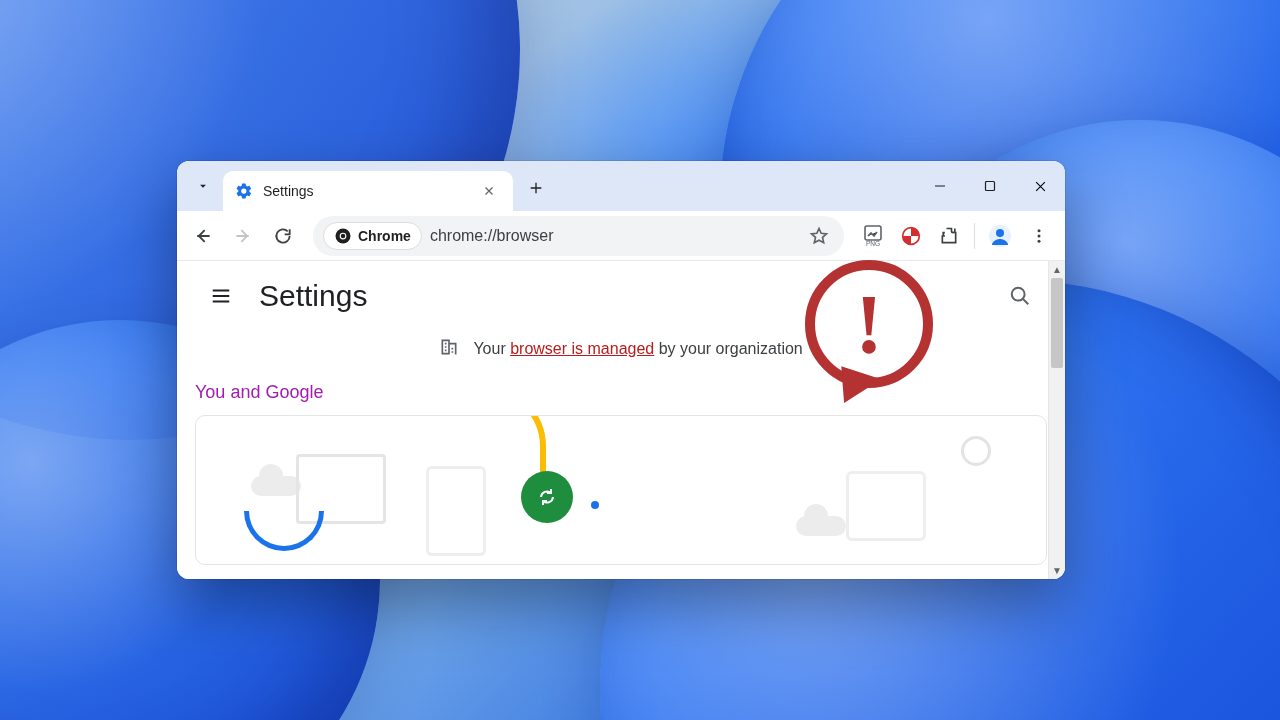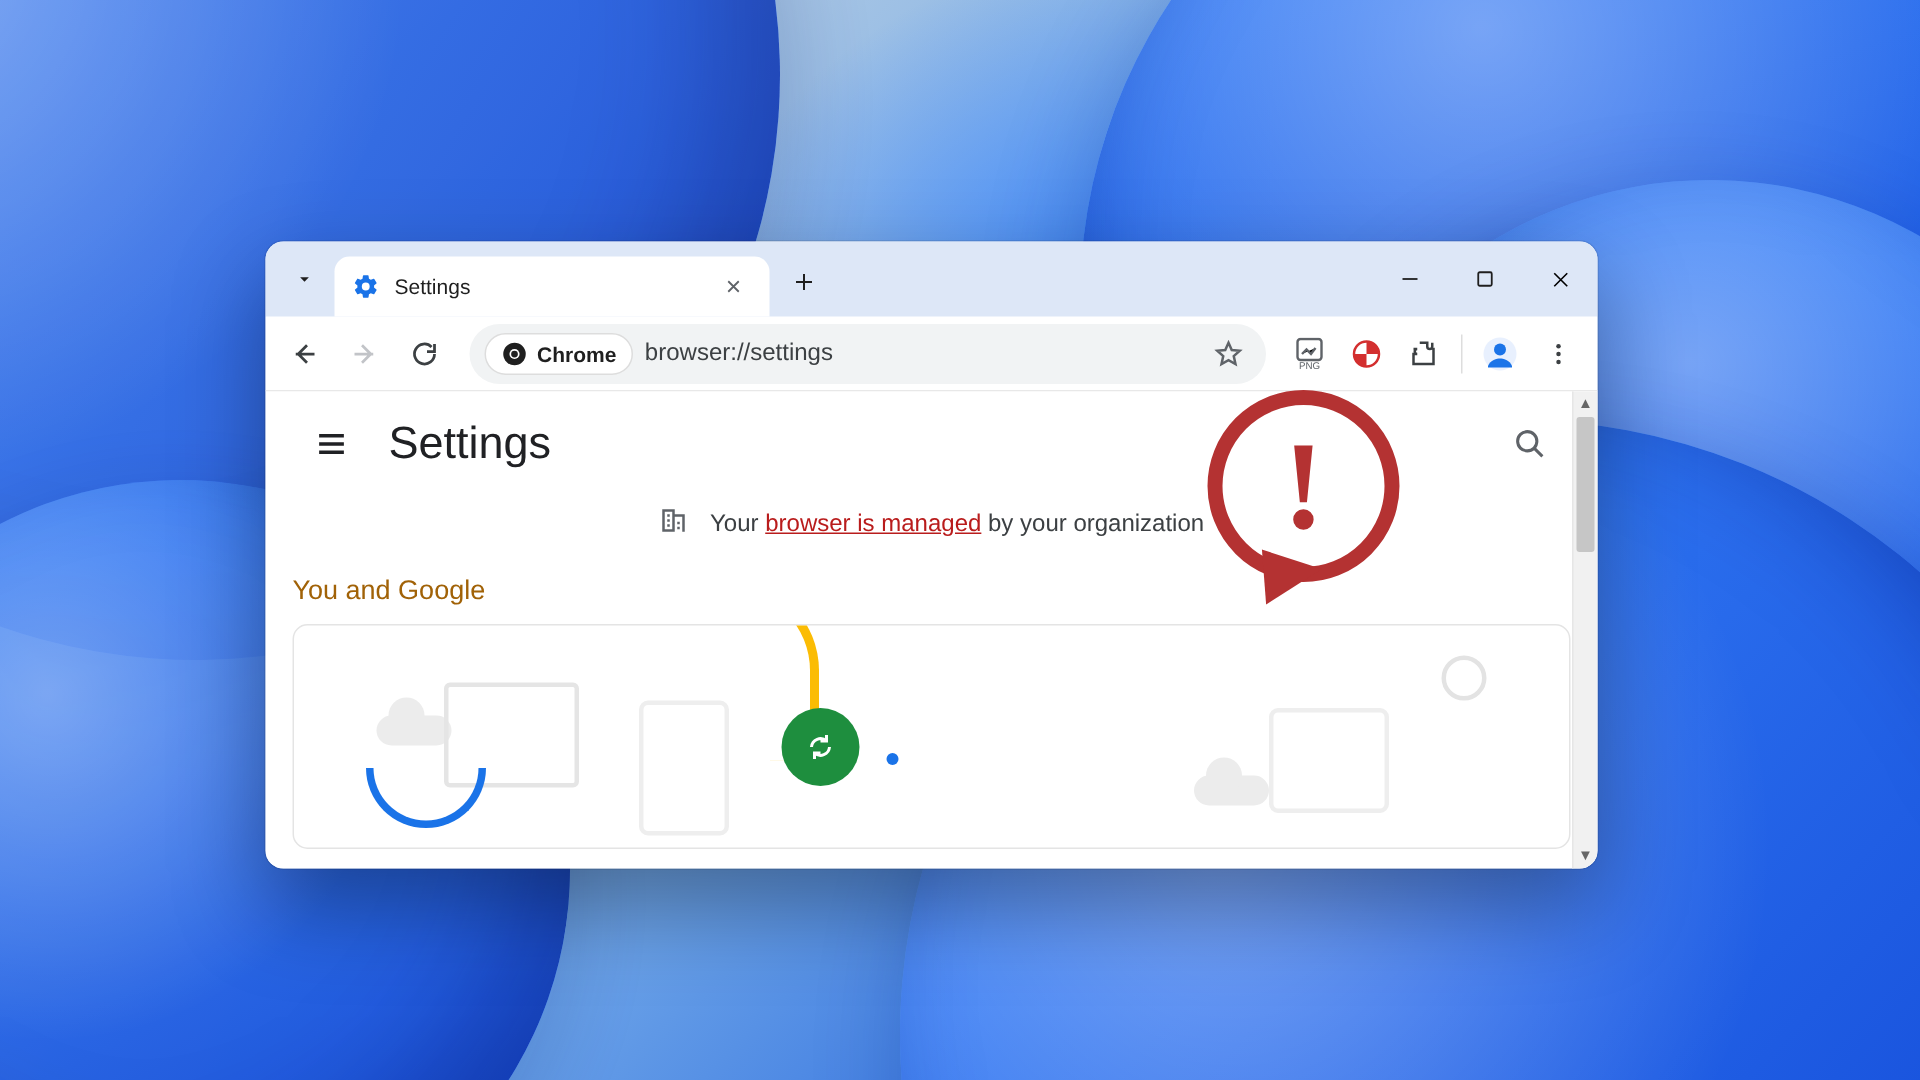--- a/index.html
+++ b/index.html
@@ -85,21 +85,21 @@
   
   .content { position:relative; height:calc(100% - 100px); background:#fff; overflow:hidden;}
   .appbar { display:flex;align-items:center;gap:20px;padding:16px 26px 8px 26px;}
   .apptitle { font-size:30px; font-weight:500; color:#202124;}
   .search-settings { margin-left:auto; width:38px;height:38px;display:flex;align-items:center;justify-content:center;color:#5f6368;border-radius:50%;cursor:pointer;}
 
   .managed { text-align:center; padding:14px 0 18px 0; font-size:16px; color:#3c4043;}
   .managed a { color:#b91c1c; text-decoration:underline;}
   .managed .domain-icon{ display:inline-block; vertical-align:-3px; margin-right:10px;}
 
-  .section-label{ font-size:18px; color:#a16207; padding:6px 18px 12px 18px;}
+  .section-label{ font-size:18px; color:#a21caf; padding:6px 18px 12px 18px;}
   .card {
     margin:0 18px; border:1px solid #e4e4e4; border-radius:10px;
     height:150px; position:relative; overflow:hidden; background:#fff;
   }
 
   
   .shape{position:absolute;}
   .sq{width:90px;height:70px;border:3px solid #e5e5e5;border-radius:4px;}
   .cloud{width:50px;height:20px;border-radius:20px;background:#ececec;}
   .cloud::before{content:"";position:absolute;width:24px;height:24px;border-radius:50%;background:#ececec;left:8px;top:-12px;}
@@ -210,21 +210,21 @@
       <span class="chip">
         <span>
           <svg width="18" height="18" viewBox="0 0 24 24">
               <circle cx="12" cy="12" r="10" fill="#1f1f1f"></circle>
               <circle cx="12" cy="12" r="4.5" fill="#fff"></circle>
               <circle cx="12" cy="12" r="3" fill="#1f1f1f"></circle>
             </svg>
         </span>
         <span>Chrome</span>
       </span>
-      <span class="omniurl">browser://settings</span>
+      <span class="omniurl">chrome://browser</span>
       <span class="star tbtn" style="width:30px;height:30px">
         <svg width="20" height="20" viewBox="0 0 24 24">
             <path fill="none" stroke="#5f6368" stroke-width="2" d="M12 3l2.6 5.8 6.4.6-4.8 4.3 1.4 6.3L12 17l-5.6 3 1.4-6.3L3 9.4l6.4-.6z"></path>
           </svg>
       </span>
     </div>
 
     <div class="ext">
       <svg width="20" height="22" viewBox="0 0 20 22">
           <rect x="2" y="1" width="16" height="14" rx="2" fill="none" stroke="#5f6368" stroke-width="1.6"></rect>

